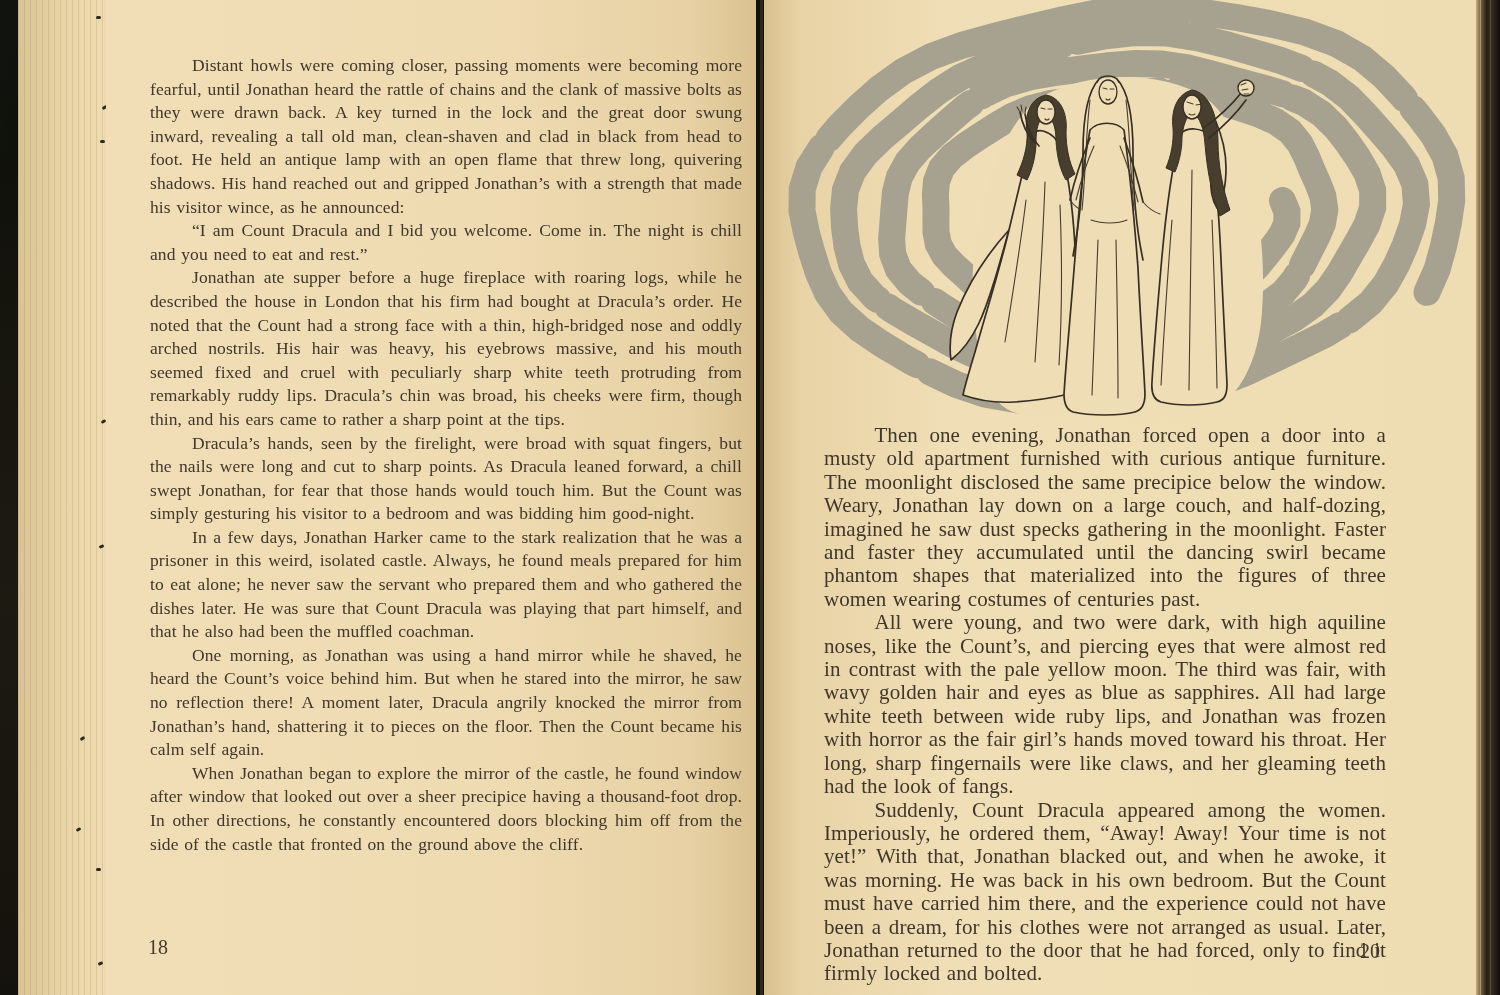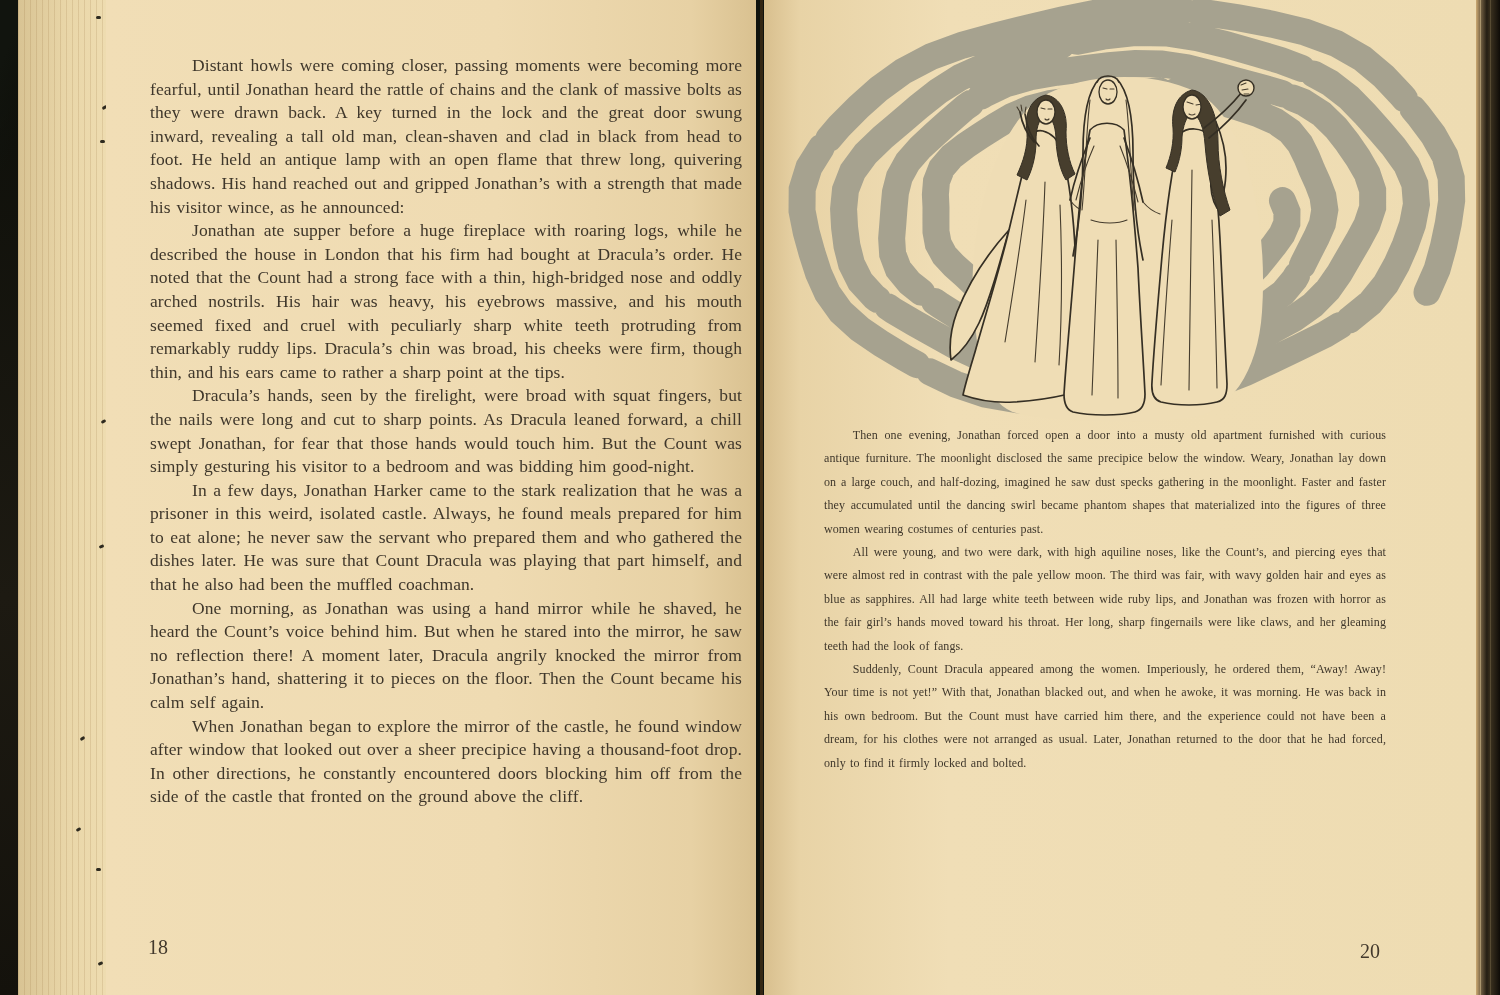--- a/index.html
+++ b/index.html
@@ -29,21 +29,21 @@
       background:linear-gradient(180deg,rgba(92,62,28,.45),rgba(92,62,28,.62) 40%,rgba(92,62,28,.48));}
 
   
   .edge-right{position:absolute;left:1476px;top:0;width:24px;height:995px;
       background:linear-gradient(90deg,#cdaa72 0%,#7a6647 18%,#241d13 45%,#3b311f 60%,#0f0c08 100%);}
   .edge-right .line{position:absolute;top:0;width:1px;height:995px;background:rgba(222,198,150,.5);}
 
   
   .text-block{position:absolute;color:#3f372b;text-align:justify;}
   .tb-left{left:150px;top:54px;width:592px;font-size:17.5px;line-height:23.6px;}
-  .tb-right{left:824px;top:424px;width:562px;font-size:12px;line-height:23.4px;}
+  .tb-right{left:824px;top:424px;width:562px;font-size:21px;line-height:23.4px;}
   .text-block p{margin:0;text-indent:2.4em;word-spacing:1.2px;letter-spacing:.1px;}
 
   .pagenum{position:absolute;color:#43392c;font-size:20px;}
   .pn-left{left:148px;top:936px;}
   .pn-right{left:1360px;top:940px;}
 
   
   .illus{position:absolute;left:768px;top:0;width:704px;height:432px;}
   .ink{stroke:#352f24;fill:none;stroke-width:1.7;stroke-linecap:round;stroke-linejoin:round;}
   .ink-thin{stroke:#453c2d;fill:none;stroke-width:1.1;stroke-linecap:round;}
@@ -136,20 +136,21 @@
       <path class="ink-thin" d="M419,102 l6,2 M434,104 l-6,1 M421,114 q3,2 6,0"></path>
       <path class="ink" d="M436,128 C452,116 466,102 474,92 M441,138 C456,126 468,114 478,100"></path>
       <circle class="paper-fill ink" cx="478" cy="88" r="8" style="stroke-width:1.4"></circle>
       <path class="ink-thin" d="M473,85 l5,-2 M474,90 l6,-1 M476,94 l5,0"></path>
       <path class="ink-thin" d="M375,202 C380,208 386,212 392,214"></path>
     </g>
   </svg>
 
   <div class="text-block tb-left">
     <p>Distant howls were coming closer, passing moments were becoming more fearful, until Jonathan heard the rattle of chains and the clank of massive bolts as they were drawn back. A key turned in the lock and the great door swung inward, revealing a tall old man, clean-shaven and clad in black from head to foot. He held an antique lamp with an open flame that threw long, quivering shadows. His hand reached out and gripped Jonathan’s with a strength that made his visitor wince, as he announced:</p>
+    <p>“I am Count Dracula and I bid you welcome. Come in. The night is chill and you need to eat and rest.”</p>
     <p>Jonathan ate supper before a huge fireplace with roaring logs, while he described the house in London that his firm had bought at Dracula’s order. He noted that the Count had a strong face with a thin, high-bridged nose and oddly arched nostrils. His hair was heavy, his eyebrows massive, and his mouth seemed fixed and cruel with peculiarly sharp white teeth protruding from remarkably ruddy lips. Dracula’s chin was broad, his cheeks were firm, though thin, and his ears came to rather a sharp point at the tips.</p>
     <p>Dracula’s hands, seen by the firelight, were broad with squat fingers, but the nails were long and cut to sharp points. As Dracula leaned forward, a chill swept Jonathan, for fear that those hands would touch him. But the Count was simply gesturing his visitor to a bedroom and was bidding him good-night.</p>
     <p>In a few days, Jonathan Harker came to the stark realization that he was a prisoner in this weird, isolated castle. Always, he found meals prepared for him to eat alone; he never saw the servant who prepared them and who gathered the dishes later. He was sure that Count Dracula was playing that part himself, and that he also had been the muffled coachman.</p>
     <p>One morning, as Jonathan was using a hand mirror while he shaved, he heard the Count’s voice behind him. But when he stared into the mirror, he saw no reflection there! A moment later, Dracula angrily knocked the mirror from Jonathan’s hand, shattering it to pieces on the floor. Then the Count became his calm self again.</p>
     <p>When Jonathan began to explore the mirror of the castle, he found window after window that looked out over a sheer precipice having a thousand-foot drop. In other directions, he constantly encountered doors blocking him off from the side of the castle that fronted on the ground above the cliff.</p>
   </div>
 
   <div class="text-block tb-right">
     <p>Then one evening, Jonathan forced open a door into a musty old apartment furnished with curious antique furniture. The moonlight disclosed the same precipice below the window. Weary, Jonathan lay down on a large couch, and half-dozing, imagined he saw dust specks gathering in the moonlight. Faster and faster they accumulated until the dancing swirl became phantom shapes that materialized into the figures of three women wearing costumes of centuries past.</p>
     <p>All were young, and two were dark, with high aquiline noses, like the Count’s, and piercing eyes that were almost red in contrast with the pale yellow moon. The third was fair, with wavy golden hair and eyes as blue as sapphires. All had large white teeth between wide ruby lips, and Jonathan was frozen with horror as the fair girl’s hands moved toward his throat. Her long, sharp fingernails were like claws, and her gleaming teeth had the look of fangs.</p>

